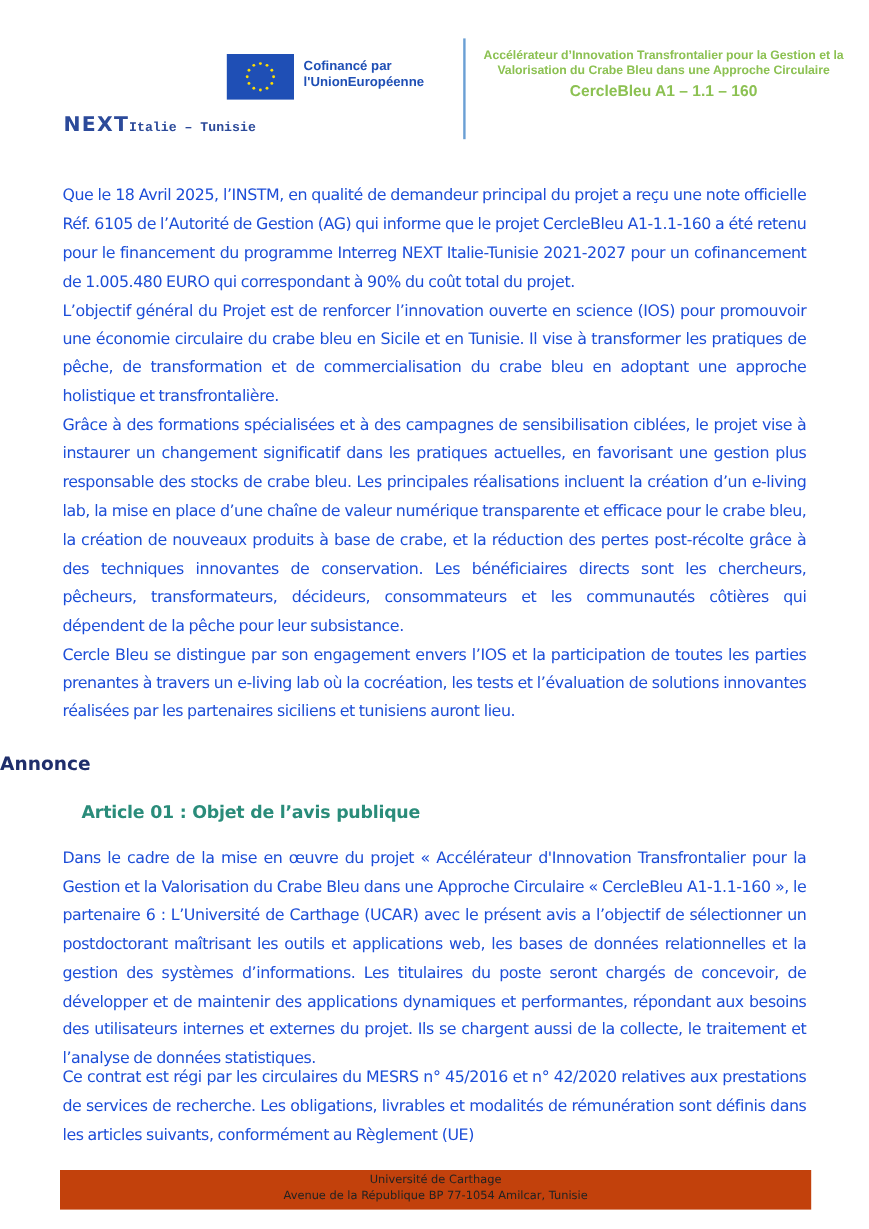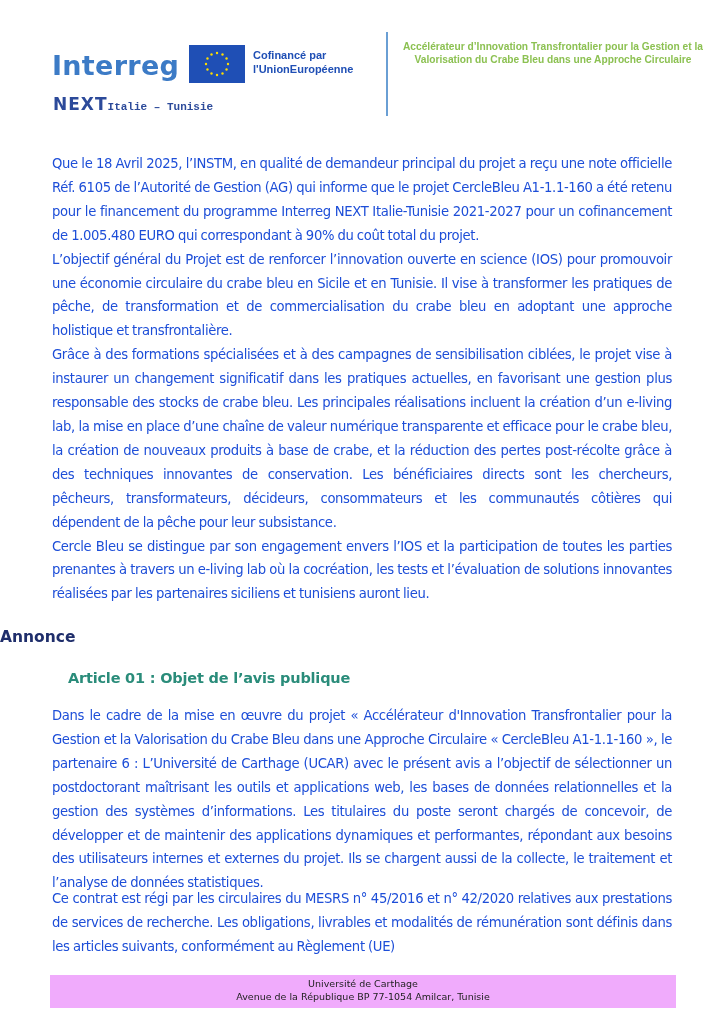--- a/index.html
+++ b/index.html
@@ -21,28 +21,27 @@
     .project-code { display: block; font-size: 13px; line-height: 17px; margin-top: 1px; }
     .content { position: absolute; left: 52px; top: 152px; width: 620px; }
     p.body { margin: 0; font-family: "DejaVu Sans", sans-serif; font-size: 13.2px; line-height: 23.9px;
            text-align: justify; color: #1d4ed8; letter-spacing: -0.35px; word-spacing: -0.5px; }
     .annonce { position: absolute; left: 0; top: 628px; width: 724px; text-align: left;
            color: #1f2e6b; font-weight: bold; font-size: 15.5px; font-family: "DejaVu Sans", sans-serif; }
     .article-title { position: absolute; left: 68px; top: 670px; color: #2a8c7a; font-weight: bold;
            font-size: 14.5px; font-family: "DejaVu Sans", sans-serif; letter-spacing: -0.2px; }
     .content2 { position: absolute; left: 52px; top: 704px; width: 620px; }
     .content3 { position: absolute; left: 52px; top: 887px; width: 620px; }
-    .footer { position: absolute; left: 50px; top: 975px; width: 626px; height: 33px; background: #f0abfc;
+    .footer { position: absolute; left: 50px; top: 975px; width: 626px; height: 33px; background: #c2410c;
            text-align: center; font-family: "DejaVu Sans", sans-serif; font-size: 9.5px; line-height: 13px; color: #222; padding-top: 2px; box-sizing: border-box; }
   </style>
 </head>
 <body>
 
 <div class="header">
-  <div class="logo-interreg">Interreg</div>
   <div class="eu-flag">
     <svg width="56" height="38" viewBox="0 0 56 38" id="eu-stars">
         <circle cx="39.00" cy="19.00" r="1.2" fill="#ffdd00"></circle>
         <circle cx="37.53" cy="24.50" r="1.2" fill="#ffdd00"></circle>
         <circle cx="33.50" cy="28.53" r="1.2" fill="#ffdd00"></circle>
         <circle cx="28.00" cy="30.00" r="1.2" fill="#ffdd00"></circle>
         <circle cx="22.50" cy="28.53" r="1.2" fill="#ffdd00"></circle>
         <circle cx="18.47" cy="24.50" r="1.2" fill="#ffdd00"></circle>
         <circle cx="17.00" cy="19.00" r="1.2" fill="#ffdd00"></circle>
         <circle cx="18.47" cy="13.50" r="1.2" fill="#ffdd00"></circle>
@@ -55,20 +54,21 @@
   <div class="eu-text">
     <div>Cofinancé par</div>
     <div>l'UnionEuropéenne</div>
   </div>
   <div class="logo-next">
     <span>NEXT</span><span class="sub">Italie – Tunisie</span>
   </div>
   <div class="header-divider"></div>
   <div class="project-title">
     <span>Accélérateur d’Innovation Transfrontalier pour la Gestion et la Valorisation du Crabe Bleu dans une Approche Circulaire</span>
+    <span class="project-code">CercleBleu A1 – 1.1 – 160</span>
   </div>
 </div>
 
 <div class="content">
   <p class="body">Que le 18 Avril 2025, l’INSTM, en qualité de demandeur principal du projet a reçu une note officielle Réf. 6105 de l’Autorité de Gestion (AG) qui informe que le projet CercleBleu A1-1.1-160 a été retenu pour le financement du programme Interreg NEXT Italie-Tunisie 2021-2027 pour un cofinancement de 1.005.480 EURO qui correspondant à 90% du coût total du projet.</p>
   <p class="body">L’objectif général du Projet est de renforcer l’innovation ouverte en science (IOS) pour promouvoir une économie circulaire du crabe bleu en Sicile et en Tunisie. Il vise à transformer les pratiques de pêche, de transformation et de commercialisation du crabe bleu en adoptant une approche holistique et transfrontalière.</p>
   <p class="body">Grâce à des formations spécialisées et à des campagnes de sensibilisation ciblées, le projet vise à instaurer un changement significatif dans les pratiques actuelles, en favorisant une gestion plus responsable des stocks de crabe bleu. Les principales réalisations incluent la création d’un e-living lab, la mise en place d’une chaîne de valeur numérique transparente et efficace pour le crabe bleu, la création de nouveaux produits à base de crabe, et la réduction des pertes post-récolte grâce à des techniques innovantes de conservation. Les bénéficiaires directs sont les chercheurs, pêcheurs, transformateurs, décideurs, consommateurs et les communautés côtières qui dépendent de la pêche pour leur subsistance.</p>
   <p class="body">Cercle Bleu se distingue par son engagement envers l’IOS et la participation de toutes les parties prenantes à travers un e-living lab où la cocréation, les tests et l’évaluation de solutions innovantes réalisées par les partenaires siciliens et tunisiens auront lieu.</p>
 </div>
 

